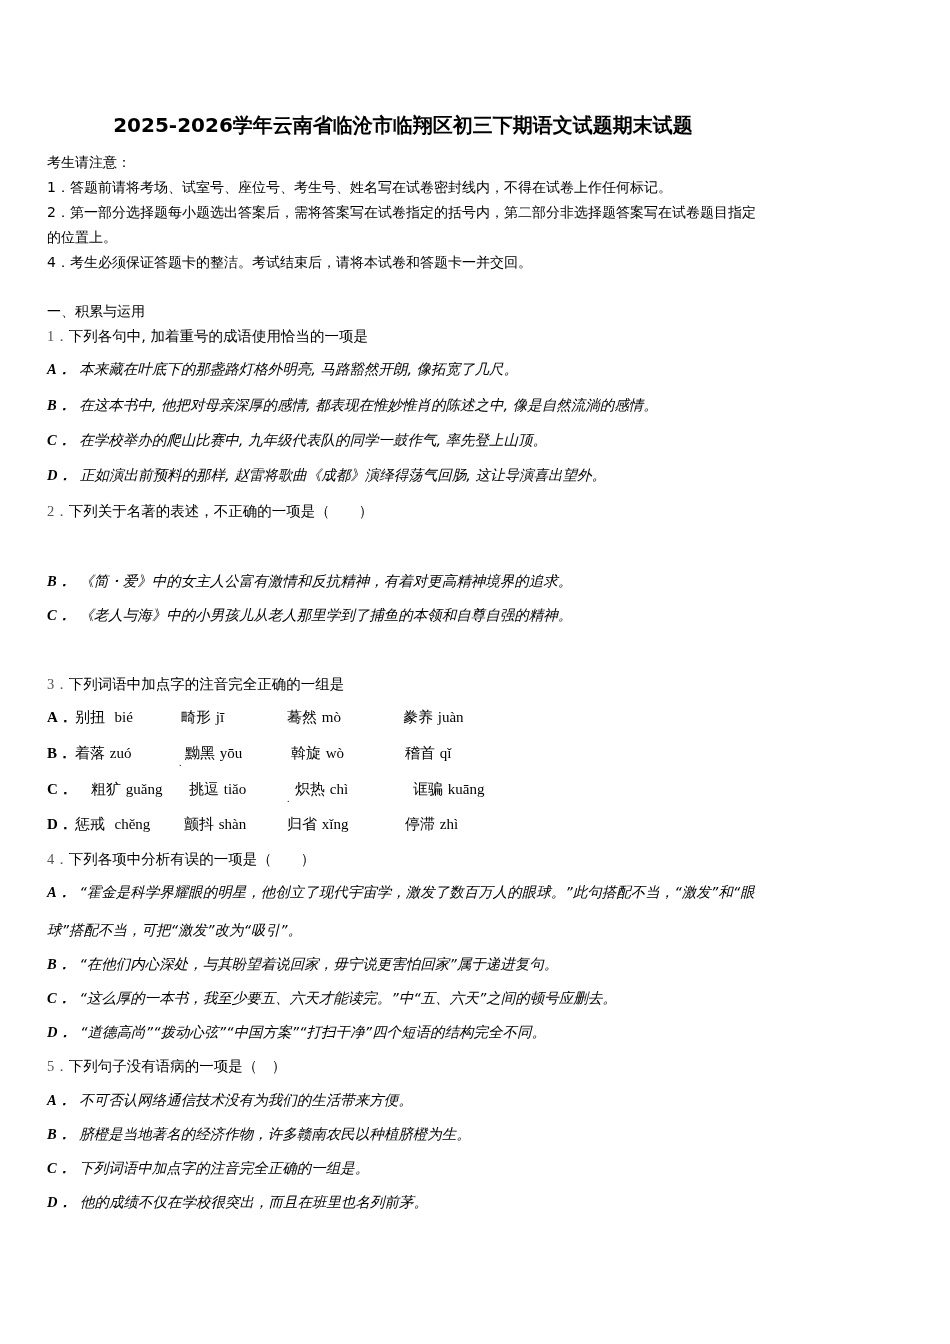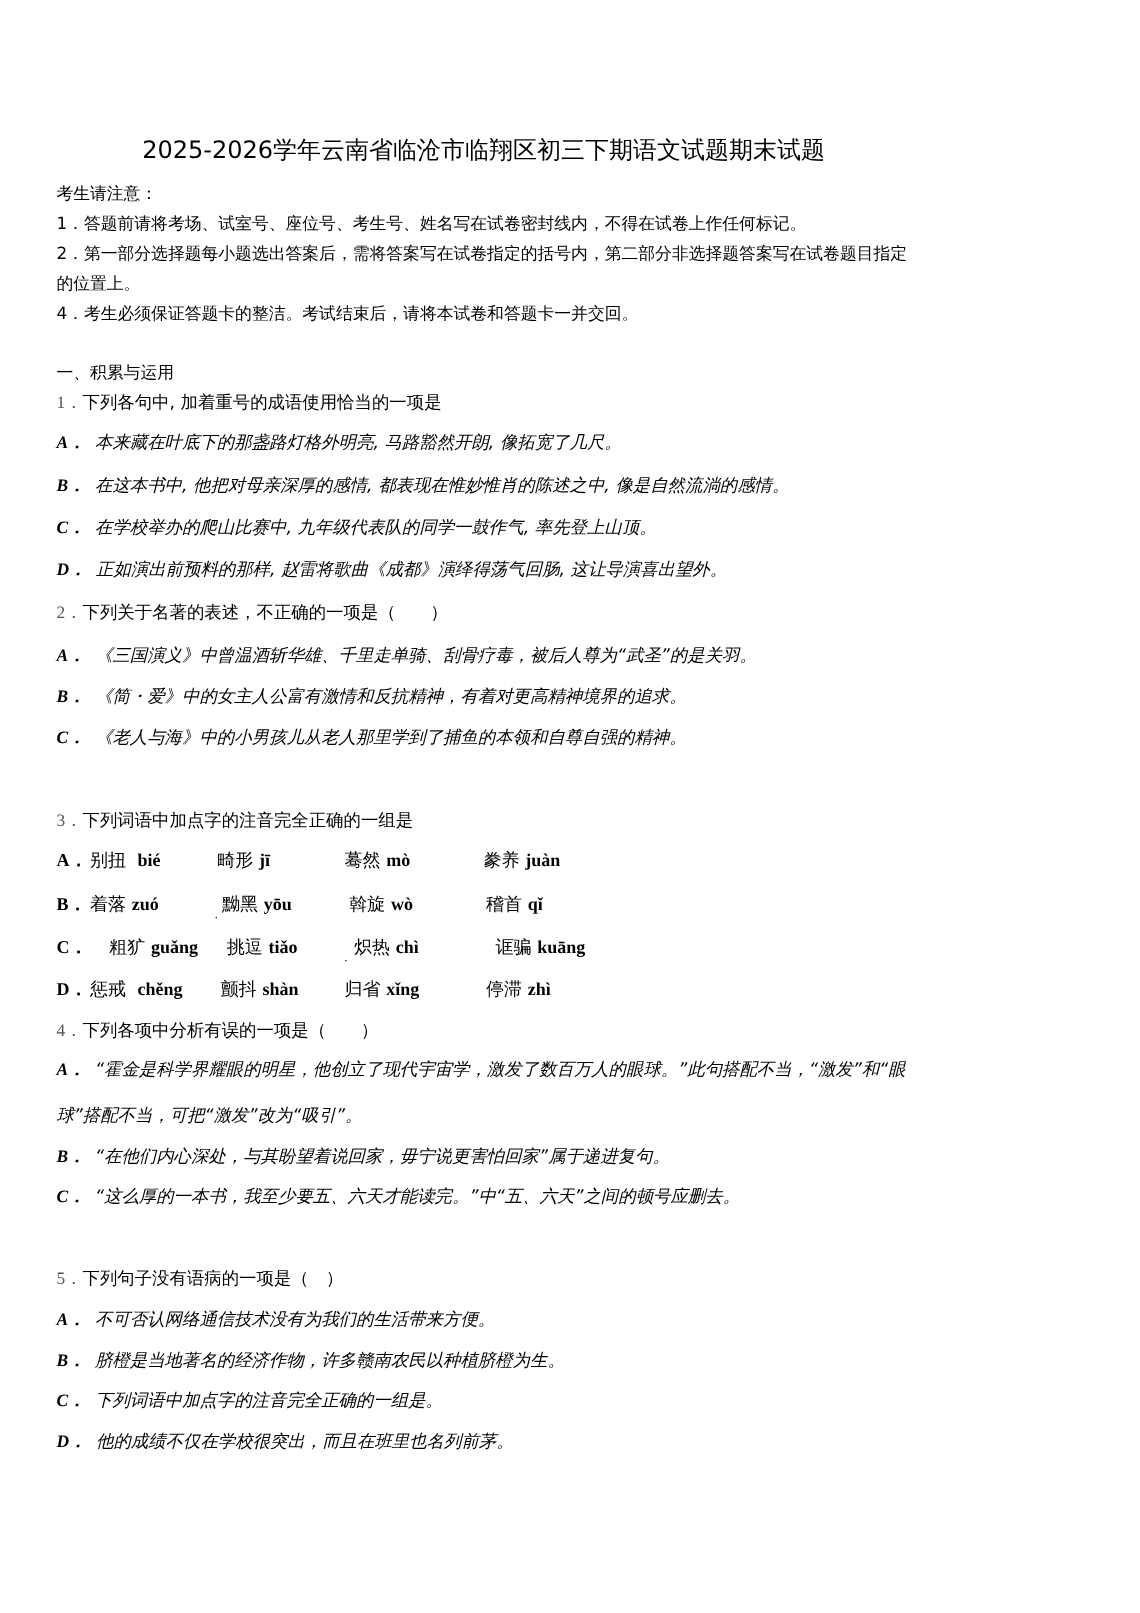--- a/index.html
+++ b/index.html
@@ -1,27 +1,27 @@
 <!DOCTYPE html>
 <html><head>
   <meta charset="utf-8">
   <style>
     html, body { margin:0; padding:0; background:#ffffff; }
     body { width:950px; height:1344px; position:relative; overflow:hidden; color:#000; font-family:"Liberation Serif","DejaVu Serif",serif; }
     .page { position:absolute; left:0; top:0; width:950px; height:1344px; }
-    .title { position:absolute; left:0; top:112px; width:806px; text-align:center; font-family:"DejaVu Sans","Liberation Sans",sans-serif; font-weight:normal; font-size:20px; letter-spacing:0px; }
+    .title { position:absolute; left:0; top:112px; width:806px; text-align:center; font-family:"DejaVu Sans","Liberation Sans",sans-serif; font-weight:bold; font-size:20px; letter-spacing:0px; }
     .line { position:absolute; left:47px; font-size:15px; white-space:nowrap; line-height:20px; }
     .notice { font-family:"DejaVu Sans","Liberation Sans",sans-serif; font-size:14px; }
     .qstem { font-family:"DejaVu Sans","Liberation Sans",sans-serif; font-size:14.5px; }
     .qnum { color:#555; font-family:"Liberation Serif",serif; }
     .opt-letter { font-weight:bold; font-family:"Liberation Serif",serif; margin-right:8px; }
     .opt { font-family:"DejaVu Sans","Liberation Sans",sans-serif; font-size:14.5px;font-style:italic; }
     .pinyin-row { position:absolute; left:47px; font-size:15px; line-height:20px; white-space:nowrap; }
     .pcell { position:absolute; top:0; white-space:nowrap; font-family:"DejaVu Sans","Liberation Sans",sans-serif; }
-    .py { font-family:"Liberation Serif",serif; font-weight:bold; }
+    .py { font-family:"Liberation Serif",serif; font-weight:normal; }
     .dot { position:absolute; font-size:10px; }
   </style>
 </head>
 <body>
 
 <div class="page">
 
   <div class="title">2025-2026学年云南省临沧市临翔区初三下期语文试题期末试题</div>
 
   <div class="line notice" style="top:152px;">考生请注意：</div>
@@ -43,23 +43,20 @@
   </div>
   <div class="line opt" style="top:430px;">
     <span class="opt-letter">C．</span><span>在学校举办的爬山比赛中, 九年级代表队的同学一鼓作气, 率先登上山顶。</span>
   </div>
   <div class="line opt" style="top:465px;">
     <span class="opt-letter">D．</span><span>正如演出前预料的那样, 赵雷将歌曲《成都》演绎得荡气回肠, 这让导演喜出望外。</span>
   </div>
 
   <div class="line qstem" style="top:501px;">
     <span class="qnum">2．</span><span>下列关于名著的表述，不正确的一项是（　　）</span>
-  </div>
-  <div class="line opt" style="top:537px;">
-    <span class="opt-letter">A．</span><span>《三国演义》中曾温酒斩华雄、千里走单骑、刮骨疗毒，被后人尊为“武圣”的是关羽。</span>
   </div>
   <div class="line opt" style="top:571px;">
     <span class="opt-letter">B．</span><span>《简・爱》中的女主人公富有激情和反抗精神，有着对更高精神境界的追求。</span>
   </div>
   <div class="line opt" style="top:605px;">
     <span class="opt-letter">C．</span><span>《老人与海》中的小男孩儿从老人那里学到了捕鱼的本领和自尊自强的精神。</span>
   </div>
 
   <div class="line qstem" style="top:674px;">
     <span class="qnum">3．</span><span>下列词语中加点字的注音完全正确的一组是</span>
@@ -105,20 +102,23 @@
   <div class="line opt" style="top:882px;">
     <span class="opt-letter">A．</span><span>“霍金是科学界耀眼的明星，他创立了现代宇宙学，激发了数百万人的眼球。”此句搭配不当，“激发”和“眼</span>
   </div>
   <div class="line opt" style="top:920px;">球”搭配不当，可把“激发”改为“吸引”。</div>
   <div class="line opt" style="top:954px;">
     <span class="opt-letter">B．</span><span>“在他们内心深处，与其盼望着说回家，毋宁说更害怕回家”属于递进复句。</span>
   </div>
   <div class="line opt" style="top:988px;">
     <span class="opt-letter">C．</span><span>“这么厚的一本书，我至少要五、六天才能读完。”中“五、六天”之间的顿号应删去。</span>
   </div>
+  <div class="line opt" style="top:1022px;">
+    <span class="opt-letter">D．</span><span>“道德高尚”“拨动心弦”“中国方案”“打扫干净”四个短语的结构完全不同。</span>
+  </div>
 
   <div class="line qstem" style="top:1056px;">
     <span class="qnum">5．</span><span>下列句子没有语病的一项是（　）</span>
   </div>
   <div class="line opt" style="top:1124px;">
     <span class="opt-letter">B．</span><span>脐橙是当地著名的经济作物，许多赣南农民以种植脐橙为生。</span>
   </div>
   <div class="line opt" style="top:1090px;">
     <span class="opt-letter">A．</span><span>不可否认网络通信技术没有为我们的生活带来方便。</span>
   </div>

